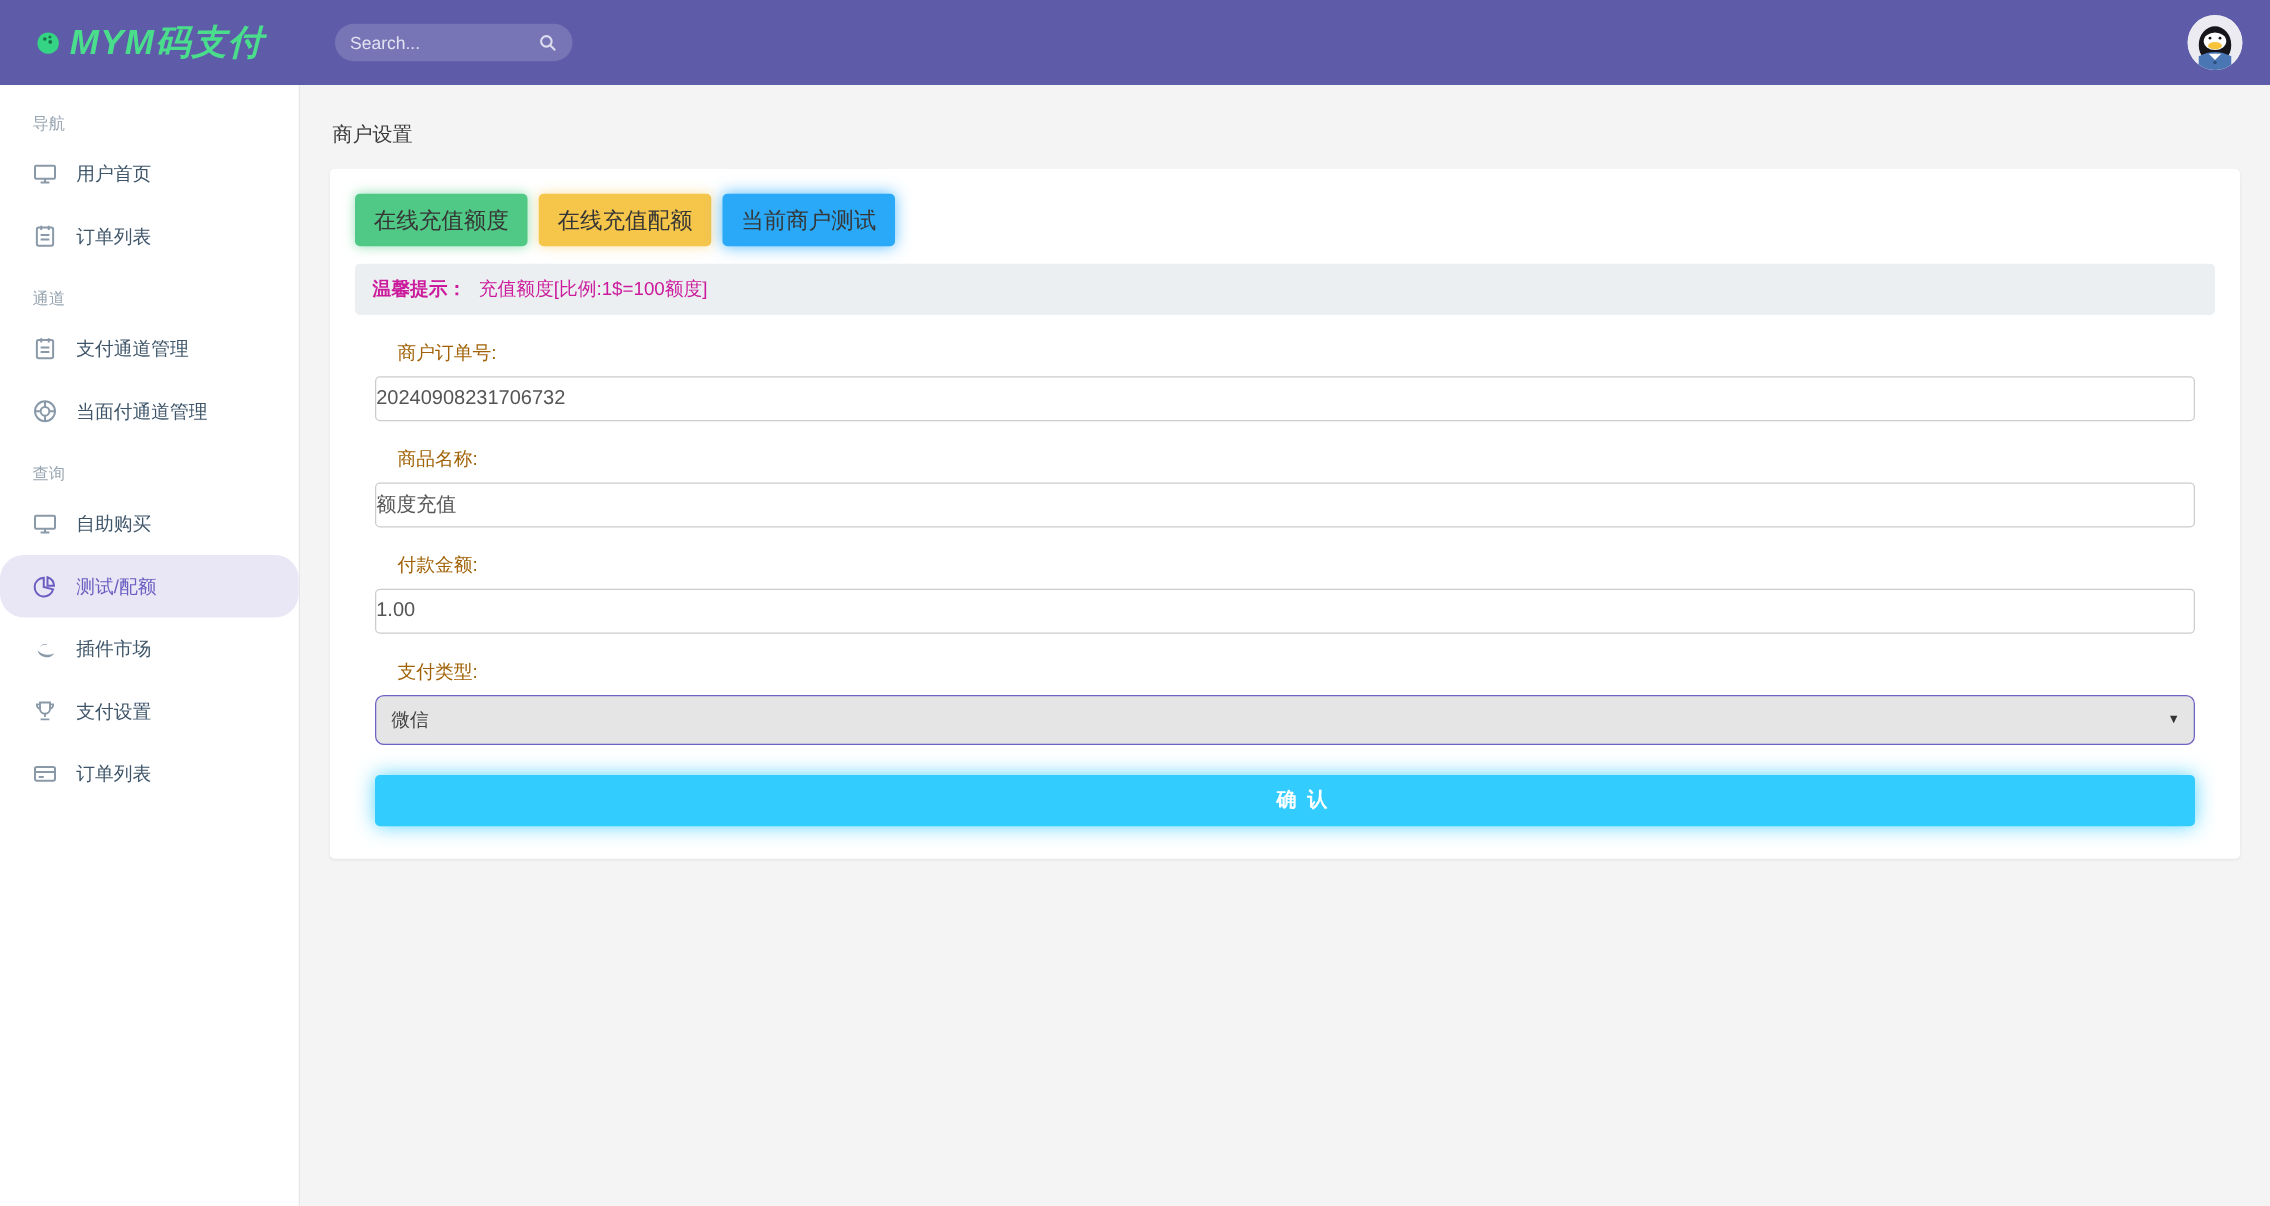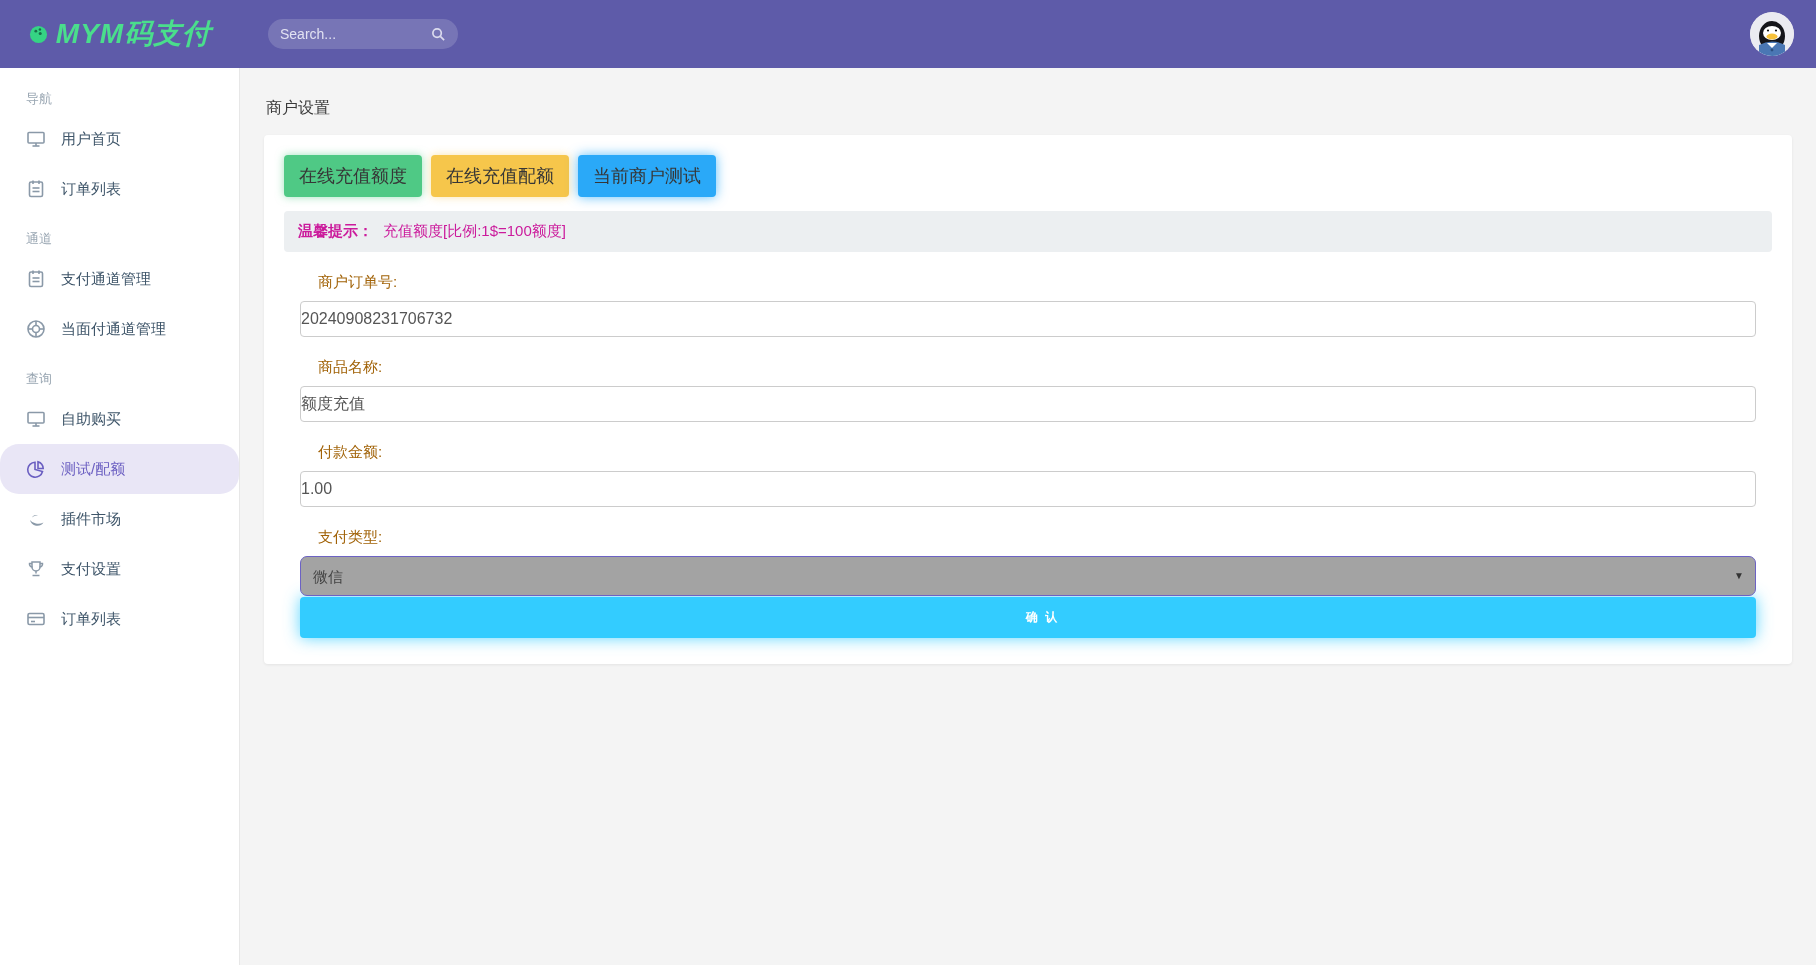--- a/index.html
+++ b/index.html
@@ -47,28 +47,28 @@
     font-size:15px; color:#CB1B9C; }
   .notice b { margin-right:10px; }
 
   .form { padding:0 16px 6px; }
   .f-label { margin:21px 18px 9px; font-size:15px; color:#a16207; }
   .f-input { width:100%; height:36px; border:1px solid #ccc; border-radius:4px;
     padding:0 0; font-size:16px; color:#555; outline:none; background:#fff;
     font-family:"Liberation Sans","DejaVu Sans",sans-serif; }
   .sel-wrap { position:relative; }
   .f-select { width:100%; height:40px; border:1px solid #6C62C4; border-radius:7px;
-    padding:0 30px 0 12px; font-size:15px; color:#444; background:#a3a3a3;
+    padding:0 30px 0 12px; font-size:15px; color:#444; background:#e5e5e5;
     -webkit-appearance:none; appearance:none; outline:none; cursor:pointer;
     font-family:"Liberation Sans","DejaVu Sans",sans-serif; }
   .sel-arrow { position:absolute; right:12px; top:14px; font-size:10px; color:#333;
     pointer-events:none; }
-  .confirm { margin-top:1px; width:100%; height:41px; border:none; border-radius:4px;
+  .confirm { margin-top:24px; width:100%; height:41px; border:none; border-radius:4px;
     background:#33CCFF; box-shadow:0 0 16px rgba(51,204,255,.8); color:#fff;
-    font-size:12px; font-weight:bold; cursor:pointer; letter-spacing:2px;
+    font-size:16px; font-weight:bold; cursor:pointer; letter-spacing:2px;
     font-family:"Liberation Sans","DejaVu Sans",sans-serif;padding-left:29px; }
 </style>
 </head>
 <body>
 
 <div class="topbar">
   <div class="brand">
     <span>
       <svg width="19" height="19" viewBox="0 0 20 20">
         <circle cx="10" cy="10" r="9" fill="#35D484"></circle>

